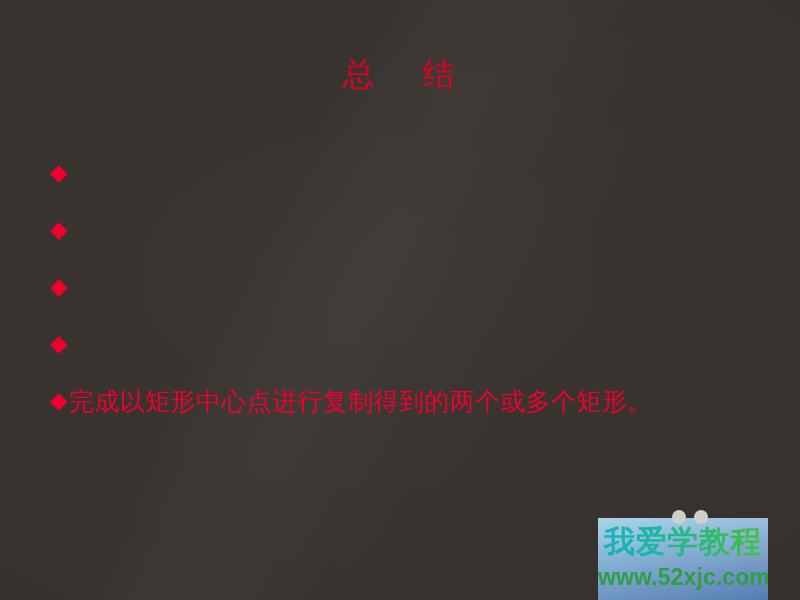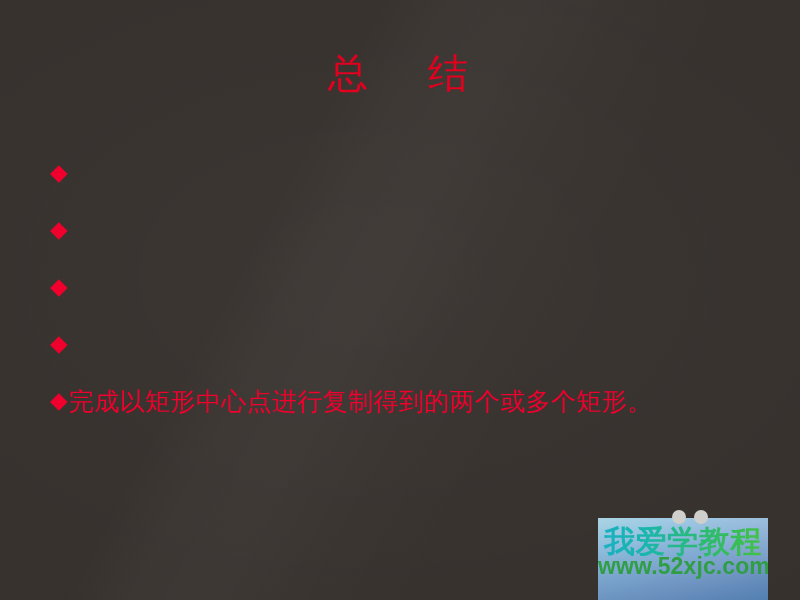--- a/index.html
+++ b/index.html
@@ -31,21 +31,21 @@
   }
 
   
   #title {
     position: absolute;
     top: 54px;
     left: 0;
     width: 100%;
     text-align: center;
     color: #e3001f;
-    font-size: 40px;
+    font-size: 32px;
     line-height: 40px;
     letter-spacing: 0.10em;
     font-family: "Liberation Serif", "DejaVu Serif", serif;
     white-space: pre;
   }
 
   
   #bullets {
     position: absolute;
     top: 145px;
@@ -117,21 +117,21 @@
       #37bd57 80%,
       #46c244 100%);
     -webkit-background-clip: text;
     background-clip: text;
     color: transparent;
     -webkit-text-fill-color: transparent;
     z-index: 2;
   }
   #wm-url {
     position: absolute;
-    top: 34px;
+    top: 45px;
     left: 0;
     width: 100%;
     text-align: center;
     font-size: 23px;
     line-height: 28px;
     font-weight: bold;
     color: #2f9e44;
     letter-spacing: 0.005em;
     z-index: 2;
   }

